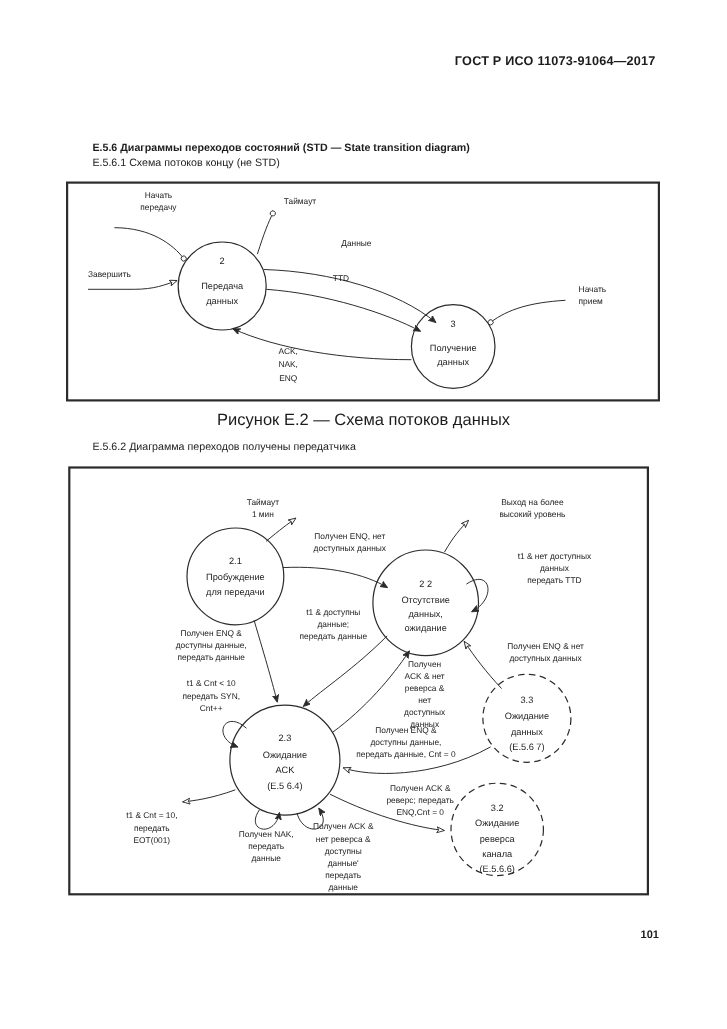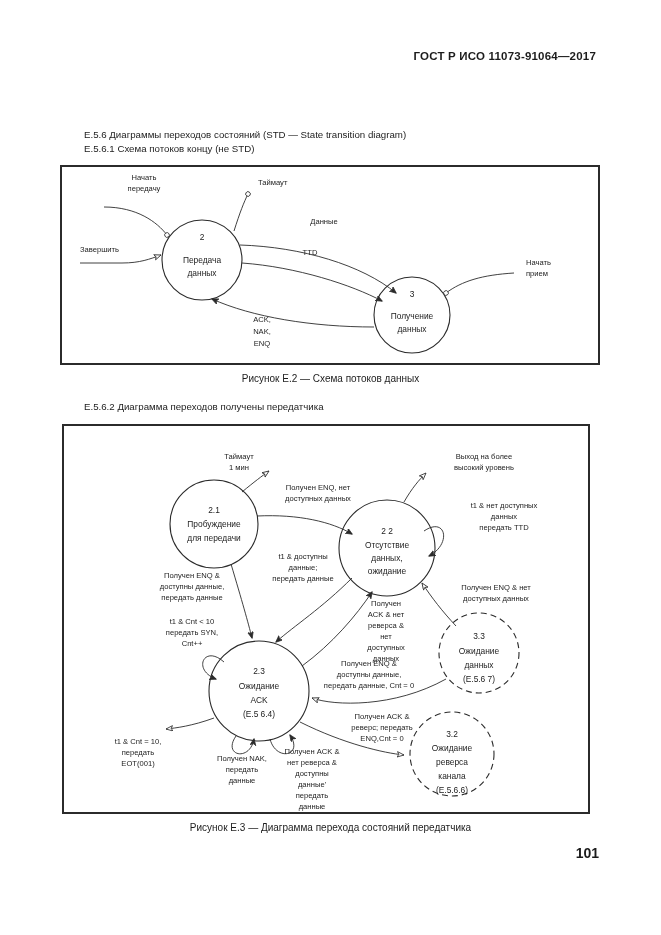--- a/index.html
+++ b/index.html
@@ -21,21 +21,21 @@
 
   .body-text{
     position:absolute; left:62px; right:60px; top:84px;
     font-size:9.7px; line-height:12.6px; text-align:justify;
   }
   .body-text p{margin:0;}
   .indent{text-indent:20px;}
 
   .sec-bold{
     position:absolute; left:84px; top:129px;
-    font-size:9.7px; font-weight:normal; white-space:nowrap;
+    font-size:9.7px; font-weight:bold; white-space:nowrap;
   }
   .sec-plain{
     position:absolute; left:84px; top:143px;
     font-size:9.7px; white-space:nowrap;
   }
   .sec-plain2{
     position:absolute; left:84px; top:401px;
     font-size:9.7px; white-space:nowrap;
   }
 
@@ -43,28 +43,28 @@
     position:absolute;
     border:2px solid #2b2b2b;
     background:#fff;
     box-sizing:border-box;
   }
   #fig-e2{left:60px; top:165px; width:540px; height:200px;}
   #fig-e3{left:62px; top:424px; width:528px; height:390px;}
 
   .caption{
     position:absolute; width:100%; text-align:center;
-    font-size:10px;
+    font-size:15px;
   }
   #cap-e2{top:373px; left:0;}
   #cap-e3{top:822px; left:0;}
 
   .pagenum{
     position:absolute; right:62px; top:845px;
-    font-size:14px; font-weight:bold;
+    font-size:10px; font-weight:bold;
   }
 
   svg{display:block;}
   .nd{fill:none;stroke:#2b2b2b;stroke-width:1.1;}
   .nd-dash{fill:none;stroke:#2b2b2b;stroke-width:1.1;stroke-dasharray:6 4;}
   .ln{fill:none;stroke:#2b2b2b;stroke-width:0.9;}
   .lbl{font-family:"Liberation Sans",sans-serif;font-size:7.6px;fill:#1c1c1c;}
   .lbl9{font-family:"Liberation Sans",sans-serif;font-size:8.4px;fill:#1c1c1c;}
   .ah{fill:#2b2b2b;stroke:#2b2b2b;stroke-width:0.8;}
   .ah-open{fill:#ffffff;stroke:#2b2b2b;stroke-width:0.9;}
@@ -256,16 +256,15 @@
       <text class="lbl" x="248" y="372" text-anchor="middle">передать</text>
       <text class="lbl" x="248" y="383" text-anchor="middle">данные</text>
 
       <path class="ln" d="M236,296 C280,318 320,327 340,329" marker-end="url(#f3-open)"></path>
       <text class="lbl" x="318" y="293" text-anchor="middle">Получен ACK &amp;</text>
       <text class="lbl" x="318" y="304" text-anchor="middle">реверс; передать</text>
       <text class="lbl" x="318" y="315" text-anchor="middle">ENQ,Cnt = 0</text>
     </svg>
   </div>
 
-  <div class="caption" id="cap-e3">Рисунок E.3 — Диаграмма перехода состояний передатчика</div>
 
   <div class="pagenum">101</div>
 </div>
 
 </body></html>

